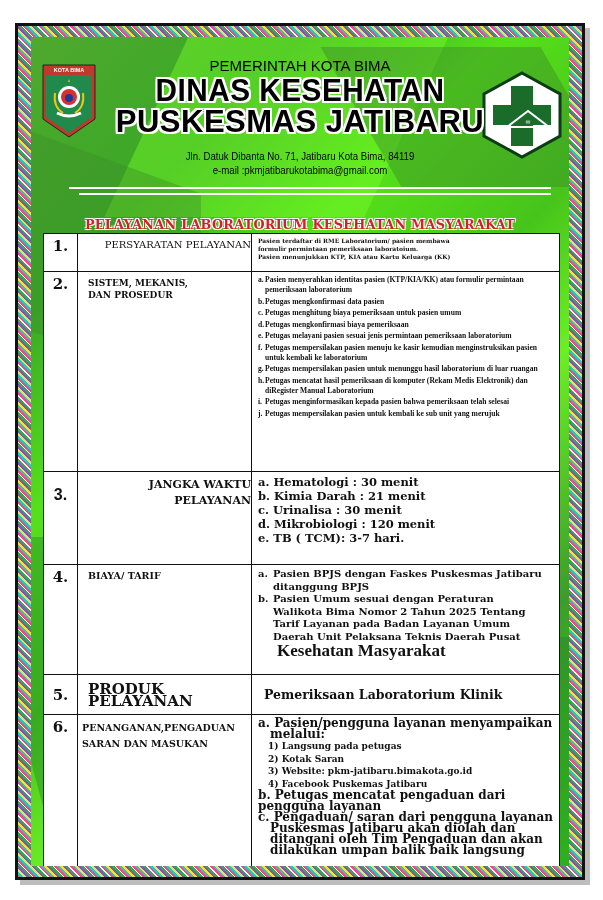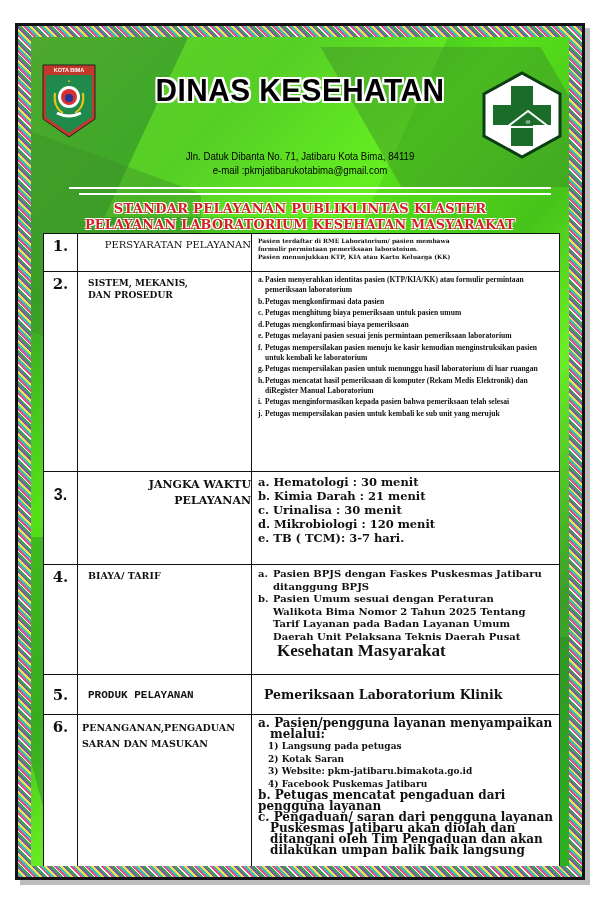--- a/index.html
+++ b/index.html
@@ -125,27 +125,28 @@
     </svg>
 
     <svg class="logo-right" viewBox="0 0 82 88">
       <polygon points="41,2 79,23 79,65 41,86 3,65 3,23" fill="#ffffff" stroke="#0b3d14" stroke-width="3"></polygon>
       <rect x="30" y="15" width="22" height="60" fill="#1b6b2a"></rect>
       <rect x="12" y="34" width="58" height="20" fill="#1b6b2a"></rect>
       <polygon points="26,56 47,40 68,56" fill="none" stroke="#fff" stroke-width="2"></polygon>
       <text x="47" y="53" font-size="7" fill="#fff" text-anchor="middle" font-family="Liberation Sans, sans-serif">∞</text>
     </svg>
 
+    <div class="header-gov">PEMERINTAH KOTA BIMA</div>
     <div class="header-dinas">DINAS KESEHATAN</div>
+    <div class="header-pusk">PUSKESMAS JATIBARU</div>
     <div class="header-address">Jln. Datuk Dibanta No. 71, Jatibaru Kota Bima, 84119</div>
     <div class="header-email">e-mail :pkmjatibarukotabima@gmail.com</div>
     <div class="rule1"></div>
     <div class="rule2"></div>
 
-    <div class="title1">STANDAR PELAYANAN PUBLIKLINTAS KLASTER</div>
     <div class="title2">PELAYANAN LABORATORIUM KESEHATAN MASYARAKAT</div>
 
     <table class="sp">
       <colgroup>
           <col class="c-no">
           <col class="c-komp">
           <col>
         </colgroup>
       <tbody>
 
@@ -199,21 +200,21 @@
         <td class="komp" style="font-weight:bold; font-size:9.5px;">BIAYA/ TARIF</td>
         <td class="uraian">
           <div class="u-item"><span class="lbl">a.</span><span class="txt">Pasien BPJS dengan  Faskes Puskesmas Jatibaru ditanggung BPJS</span></div>
           <div class="u-item"><span class="lbl">b.</span><span class="txt">Pasien Umum sesuai  dengan Peraturan Walikota Bima Nomor 2 Tahun 2025 Tentang Tarif  Layanan  pada  Badan  Layanan  Umum Daerah Unit Pelaksana Teknis Daerah Pusat</span></div>
           <div class="u-extra">Kesehatan Masyarakat</div>
         </td>
       </tr>
 
       <tr class="r5">
         <td class="no" style="padding-top:0 !important; vertical-align:middle;">5.</td>
-        <td class="komp" style="font-weight:bold; font-size:11px; padding-top:0 !important; vertical-align:middle;font-family:Liberation Mono, monospace;">PRODUK PELAYANAN</td>
+        <td class="komp" style="font-weight:bold; font-size:15px; padding-top:0 !important; vertical-align:middle;">PRODUK PELAYANAN</td>
         <td class="uraian" style="vertical-align:middle;">
           <div class="u-main">Pemeriksaan Laboratorium  Klinik</div>
         </td>
       </tr>
 
       <tr class="r6">
         <td class="no">6.</td>
         <td class="komp" style="font-weight:bold; font-size:9.5px; padding-left:4px !important; line-height:16px;">
           <div>PENANGANAN,PENGADUAN</div>
           <div>SARAN DAN MASUKAN</div>

